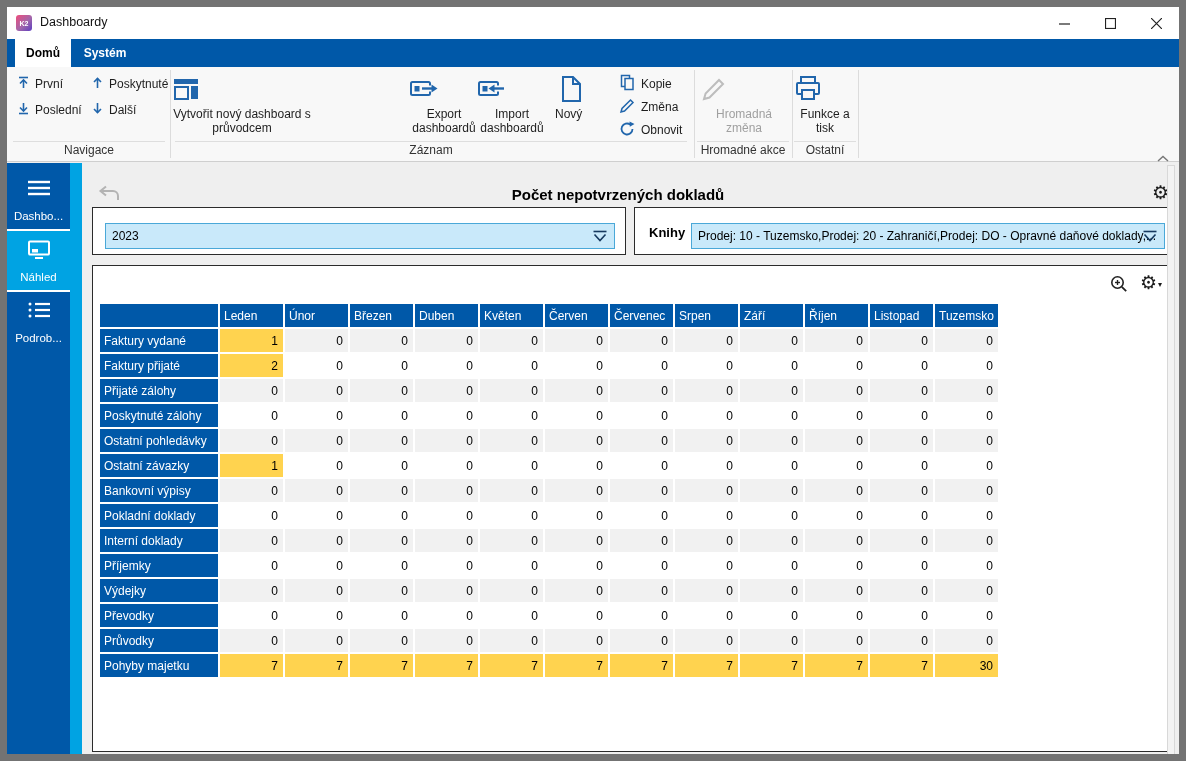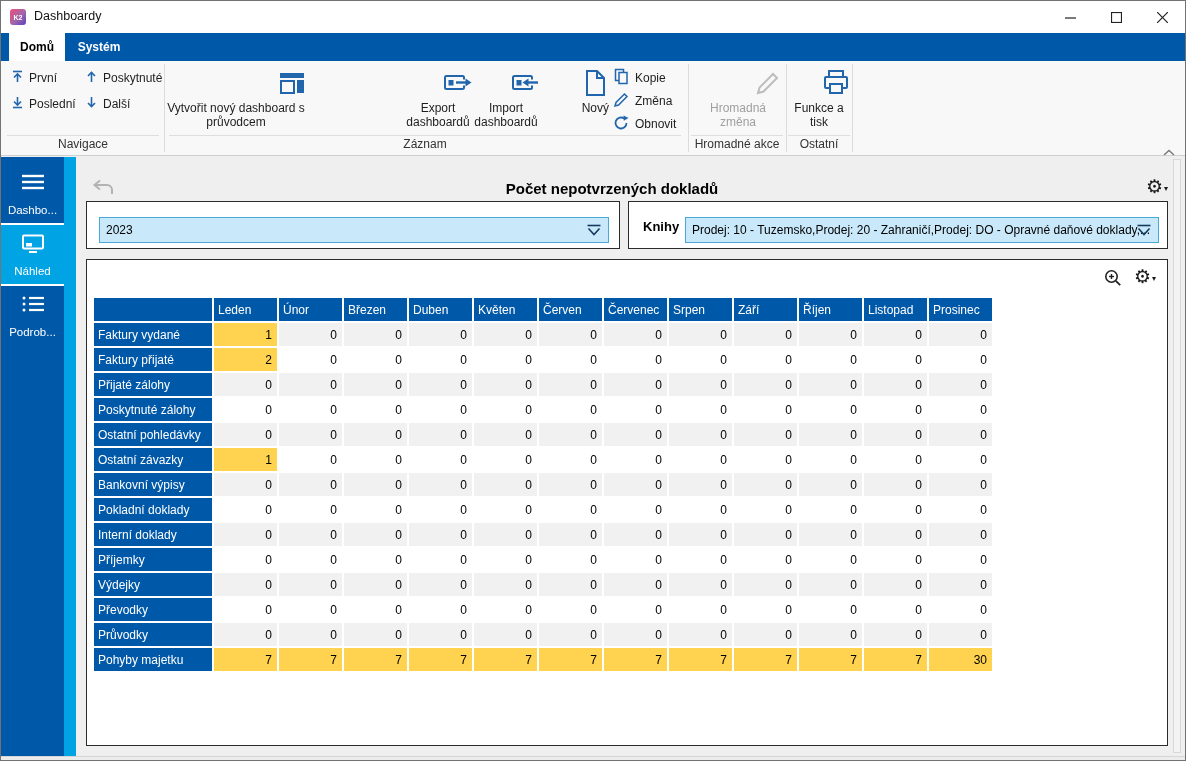--- a/index.html
+++ b/index.html
@@ -1,37 +1,37 @@
 <!DOCTYPE html>
 <html style="--blue: #0058a8; --cyan: #00a3e3; --yellow: #ffd34f; --cbfill: #c9e9fa; --cbborder: #4aa8d8;"><head>
 <meta charset="utf-8">
 <style>
   html,body{margin:0;padding:0;background:#d9d9d9;font-family:"Liberation Sans",sans-serif;}
-  .window{position:relative;width:1186px;height:761px;background:#22c55e;border:1px solid #737373;box-sizing:border-box;overflow:hidden;}
+  .window{position:relative;width:1186px;height:761px;background:#22c55e;border:7px solid #737373;box-sizing:border-box;overflow:hidden;}
   
   .titlebar{position:absolute;left:0;top:0;width:100%;height:32px;background:#fff;}
   .logo{position:absolute;left:9px;top:8px;width:16px;height:16px;border-radius:3px;
         background:linear-gradient(135deg,#ef4e7b 0%,#a166ab 55%,#5c3dc0 100%);
         color:#fff;font-size:7px;font-weight:bold;display:flex;align-items:center;justify-content:center;}
   .apptitle{position:absolute;left:33px;top:8px;font-size:12.5px;color:#111;}
   .wctrl{position:absolute;top:0;width:46px;height:32px;display:flex;align-items:center;justify-content:center;color:#222;}
   .wctrl svg{display:block}
   
   .tabbar{position:absolute;left:0;top:32px;width:100%;height:28px;background:var(--blue,#0058a8);}
   .tab{position:absolute;top:4px;height:24px;display:flex;align-items:center;justify-content:center;
        font-size:12px;font-weight:600;}
   .tab.active{left:8px;width:56px;background:#fff;color:#000;}
   .tab.plain{left:66px;width:64px;color:#fff;}
   
   .ribbon{position:absolute;left:0;top:60px;width:100%;height:95px;background:#f8f8f8;border-bottom:1px solid #cfcfcf;box-sizing:border-box;}
   .vsep{position:absolute;top:3px;height:88px;width:1px;background:#dcdcdc;}
   .grplabel{position:absolute;top:74px;height:17px;border-top:1px solid #dedede;
             text-align:center;font-size:12px;color:#333;line-height:17px;white-space:nowrap;}
   .navbtn{position:absolute;height:18px;display:flex;align-items:center;gap:5px;font-size:12px;color:#1e1e1e;cursor:default;}
-  .bigbtn{position:absolute;top:4px;height:70px;display:flex;flex-direction:column;align-items:flex-end;
+  .bigbtn{position:absolute;top:4px;height:70px;display:flex;flex-direction:column;align-items:flex-start;
           font-size:12px;color:#1e1e1e;text-align:center;line-height:14px;cursor:default;}
   .bigbtn .ic{height:36px;display:flex;align-items:center;justify-content:center;}
   .bigbtn.disabled{color:#a0a0a0;}
   .smallbtn{position:absolute;height:18px;display:flex;align-items:center;gap:6px;font-size:12px;color:#1e1e1e;cursor:default;}
   .collapse{position:absolute;right:10px;top:82px;}
   
   .main{position:absolute;left:0;top:155px;width:100%;height:600px;background:#efefef;}
   .bottomstrip{position:absolute;left:0;top:755px;width:100%;height:5px;background:#ececec;border-top:1px solid #d6d6d6;}
   
   .sidebar{position:absolute;left:0;top:156px;width:63px;height:599px;background:var(--blue,#0058a8);overflow:visible;}
@@ -342,21 +342,21 @@
             <th class="month">Únor</th>
             <th class="month">Březen</th>
             <th class="month">Duben</th>
             <th class="month">Květen</th>
             <th class="month">Červen</th>
             <th class="month">Červenec</th>
             <th class="month">Srpen</th>
             <th class="month">Září</th>
             <th class="month">Říjen</th>
             <th class="month">Listopad</th>
-            <th class="month">Prosinec</th>
+            <th class="month">Tuzemsko</th>
           </tr>
       </thead>
       <tbody>
           <tr>
             <th class="rowlabel">Faktury vydané</th>
             <td class="hl even">1</td>
             <td class="even">0</td>
             <td class="even">0</td>
             <td class="even">0</td>
             <td class="even">0</td>

